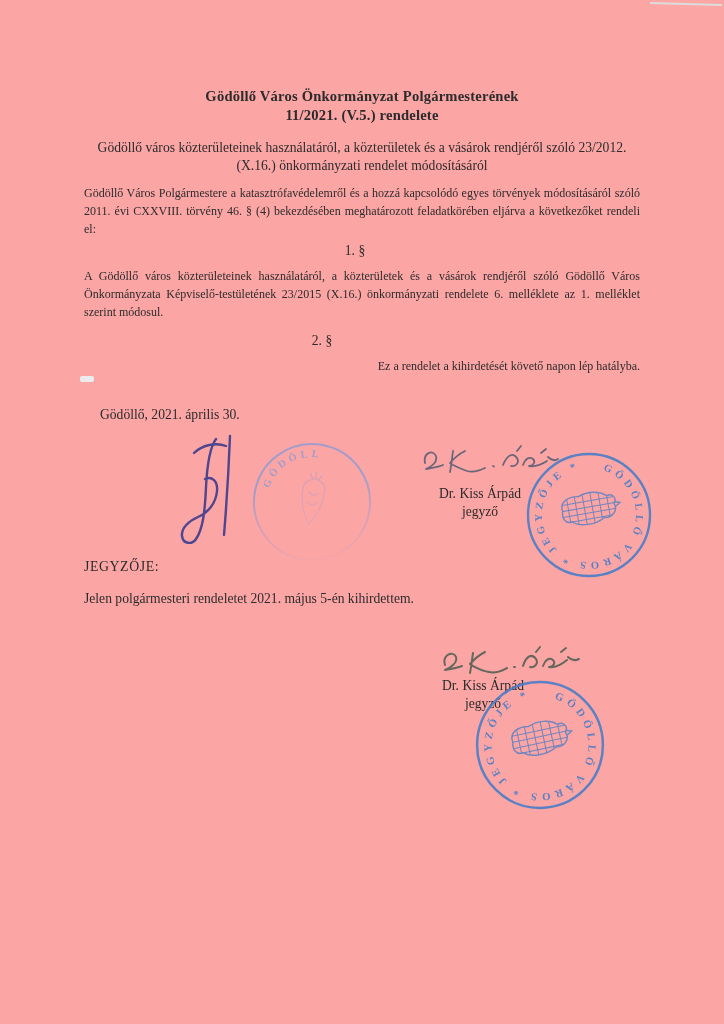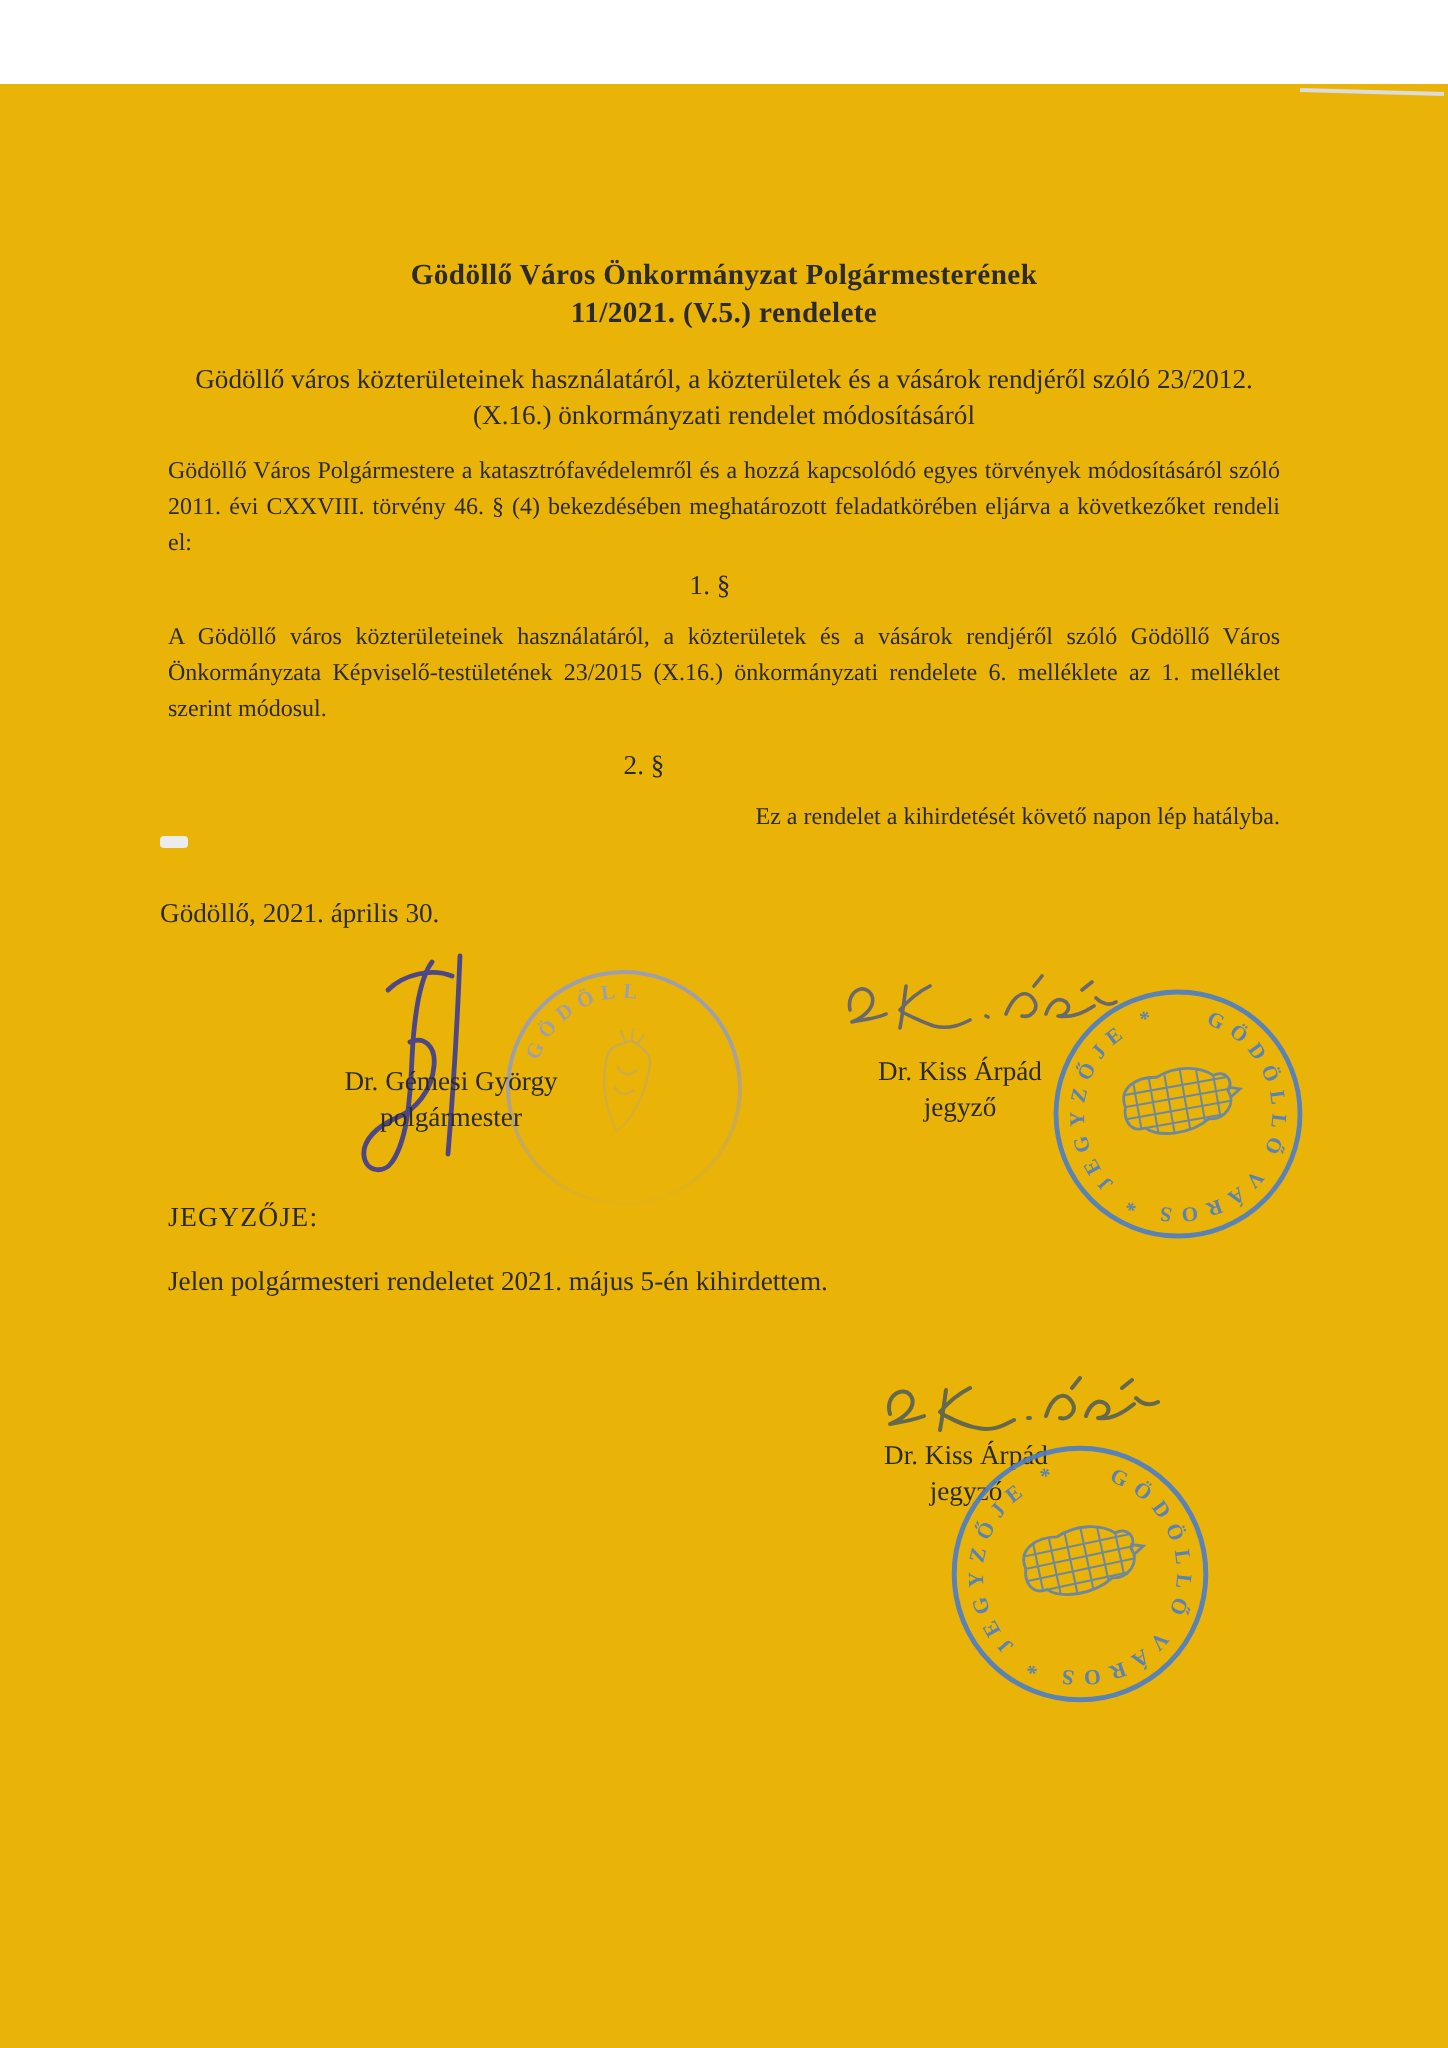--- a/index.html
+++ b/index.html
@@ -2,41 +2,41 @@
 <html><head>
 <meta charset="utf-8">
 <style>
   html,body{margin:0;padding:0;}
   body{
     width:724px;height:1024px;background:#ffffff;position:relative;
     font-family:"Liberation Serif","DejaVu Serif",serif;
     color:#2b2b2b;
     overflow:hidden;
   }
-  .page{position:absolute;inset:0;background:#eab308;margin-top:42px;}
+  .page{position:absolute;inset:0;background:#fca5a5;}
   .abs{position:absolute;}
   .doc-title{
     top:87px;left:0;width:724px;text-align:center;
     font-weight:bold;font-size:14.6px;line-height:19px;
     letter-spacing:0.2px;
   }
   .doc-subtitle{
     top:139px;left:84px;width:556px;text-align:center;
     font-size:13.6px;line-height:18px;
   }
   .para{
     left:84px;width:556px;font-size:12px;line-height:18px;
     text-align:justify;
   }
   .para-left{text-align:right;}
   .section-head{
     left:84px;width:556px;text-align:center;
     font-size:13.6px;line-height:18px;
   }
-  .dateline{top:407px;left:80px;font-size:13.6px;}
+  .dateline{top:407px;left:100px;font-size:13.6px;}
   .zaradek-head{top:559px;left:84px;font-size:13.8px;letter-spacing:0.6px;}
   .zaradek-body{top:591px;left:84px;font-size:13.6px;}
   .sig-block{
     text-align:center;font-size:13.6px;line-height:17.5px;
   }
   .stamp{opacity:0.92;}
   .stamp-mayor{
     opacity:0.8;
     -webkit-mask-image:linear-gradient(172deg,rgba(0,0,0,1) 38%,rgba(0,0,0,0.5) 62%,rgba(0,0,0,0.07) 90%);
     mask-image:linear-gradient(172deg,rgba(0,0,0,1) 38%,rgba(0,0,0,0.5) 62%,rgba(0,0,0,0.07) 90%);
@@ -94,24 +94,20 @@
         <path d="M62,38 C68,41 73,42 73,50 C73,64 69,75 62,84 C55,75 51,64 51,50 C51,42 56,41 62,38 Z"></path>
         <path d="M56,34 l3,5 M62,32 l0,6 M68,34 l-3,5"></path>
         <path d="M57,52 C60,56 64,56 67,52 M57,62 C60,66 64,66 67,62"></path>
       </g>
       <text font-size="10.5" font-weight="bold" letter-spacing="3.4" stroke="none" fill="#8d9bd4">
         <textPath href="#ringM" startOffset="218">GÖDÖLLŐ VÁROS</textPath>
       </text>
     </g>
   </svg>
 
-  <div class="abs sig-block" style="top:490px;left:148px;width:155px;">
-    <div>Dr. Gémesi György</div>
-    <div>polgármester</div>
-  </div>
 
   <svg class="abs" style="top:443px;left:419px;" width="140" height="38" viewBox="0 0 140 38">
     <g fill="none" stroke-width="1.8" stroke-linecap="round" stroke-linejoin="round" opacity="0.9" stroke="#5c6075">
       <path d="M6,20 C4,10 14,6 17,13 C19,19 12,24 7,26 C12,25 20,24 24,22"></path>
       <path d="M34,8 C33,16 32,24 31,29 M31,20 C37,13 42,10 46,8 M32,21 C38,24 42,26 48,28 C56,30 62,27 66,25"></path>
       <path d="M74,23 l1,0.5"></path>
       <path d="M84,22 C88,12 94,9 98,15 C101,20 96,24 92,23 M98,8 l4,-5"></path>
       <path d="M104,22 C106,16 110,13 114,16 C117,19 114,23 110,23 C116,24 122,22 128,18 M122,10 l5,-4 M129,14 C132,17 136,18 139,16"></path>
     </g>
   </svg>

